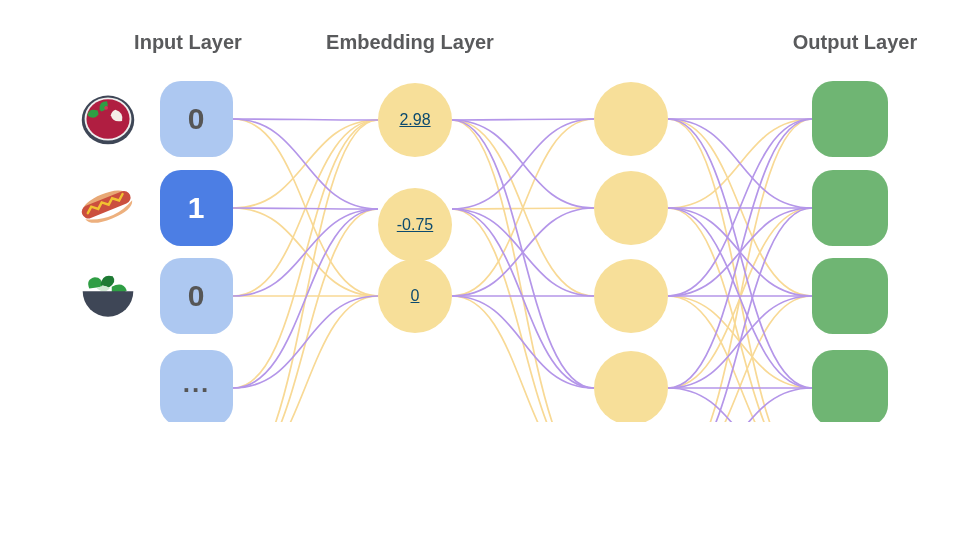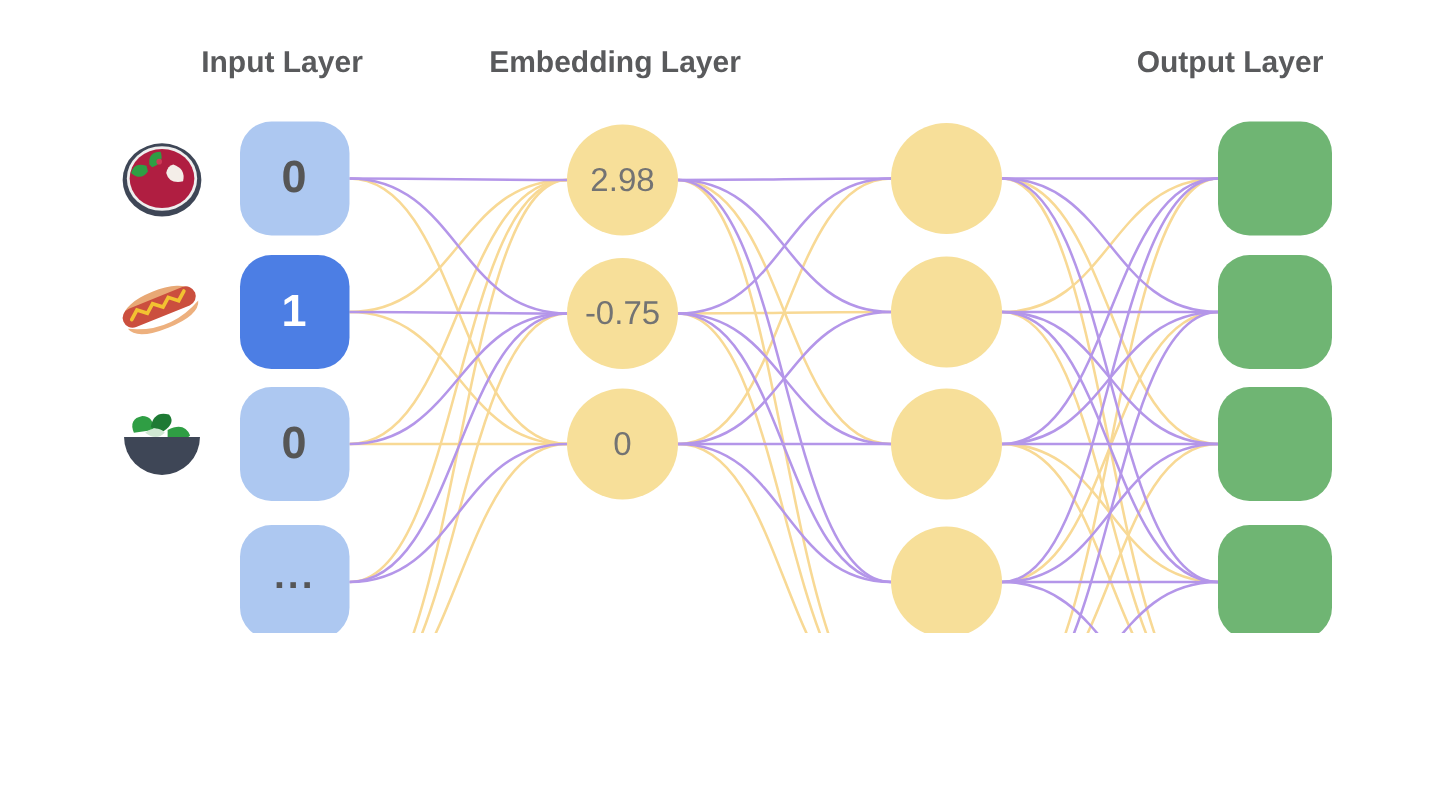--- a/index.html
+++ b/index.html
@@ -14,34 +14,34 @@
   #edges{position:absolute;left:0;top:0;width:960px;height:540px;}
   .node{position:absolute;display:flex;align-items:center;justify-content:center;box-sizing:border-box;}
   .input-square{
     width:73px;height:76px;border-radius:21px;background:#ADC8F1;
     font-size:30px;font-weight:bold;color:#565656;letter-spacing:1px;
   }
   .input-square.active{background:#4C7EE4;color:#ffffff;}
   .input-square.dots{font-size:26px;letter-spacing:2px;padding-bottom:10px;}
   .emb-circle{
     width:74px;height:74px;border-radius:50%;background:#F7DF99;
-    font-size:22px;font-weight:normal;color:#737373;
+    font-size:16px;font-weight:normal;color:#0c4a6e;text-decoration:underline;
   }
   .hid-circle{width:74px;height:74px;border-radius:50%;background:#F7DF99;}
   .output-square{width:76px;height:76px;border-radius:21px;background:#6FB573;}
   .food-icon{width:60px;height:60px;}
   .food-icon svg{width:100%;height:100%;display:block;}
 </style>
 </head>
 <body>
 
 <div class="canvas">
   <div class="layer-title" style="left:188px">Input Layer</div>
   <div class="layer-title" style="left:410px">Embedding Layer</div>
-  <div class="layer-title" style="left:820px">Output Layer</div>
+  <div class="layer-title" style="left:855px">Output Layer</div>
   <svg id="edges">
       <path d="M233 119 C305.5 119, 305.5 296, 378 296" fill="none" stroke="#F8D995" stroke-width="1.7"></path>
       <path d="M233 208 C305.5 208, 305.5 120, 378 120" fill="none" stroke="#F8D995" stroke-width="1.7"></path>
       <path d="M233 208 C305.5 208, 305.5 296, 378 296" fill="none" stroke="#F8D995" stroke-width="1.7"></path>
       <path d="M233 296 C305.5 296, 305.5 120, 378 120" fill="none" stroke="#F8D995" stroke-width="1.7"></path>
       <path d="M233 296 C305.5 296, 305.5 296, 378 296" fill="none" stroke="#F8D995" stroke-width="1.7"></path>
       <path d="M233 388 C305.5 388, 305.5 120, 378 120" fill="none" stroke="#F8D995" stroke-width="1.7"></path>
       <path d="M233 477 C305.5 477, 305.5 120, 378 120" fill="none" stroke="#F8D995" stroke-width="1.7"></path>
       <path d="M233 477 C305.5 477, 305.5 209, 378 209" fill="none" stroke="#F8D995" stroke-width="1.7"></path>
       <path d="M233 477 C305.5 477, 305.5 296, 378 296" fill="none" stroke="#F8D995" stroke-width="1.7"></path>
@@ -135,21 +135,21 @@
             <circle cx="28" cy="22" r="6" fill="#35984A"></circle>
             <circle cx="43" cy="21" r="6" fill="#E9F2EA"></circle>
             <path d="M4 27 Q32 41 60 27 Q58 50 32 55 Q6 50 4 27 Z" fill="#F0B964"></path>
             <path d="M4 27 Q32 41 60 27" fill="none" stroke="#D99C44" stroke-width="2"></path>
             <path d="M17 36 l-2 10 M27 40 l-1 11 M37 40 l1 11 M47 36 l2 10" stroke="#D99C44" stroke-width="2.6" fill="none" stroke-linecap="round"></path>
           </g>
         </svg>
       </div>
       <div class="node input-square" style="left: 160px; top: 439px;">0</div>
       <div class="node emb-circle" style="left: 378px; top: 83px;">2.98</div>
-      <div class="node emb-circle" style="left: 378px; top: 172px; text-align: center;">-0.75</div>
+      <div class="node emb-circle" style="left: 378px; top: 188px; text-align: center;">-0.75</div>
       <div class="node emb-circle" style="left: 378px; top: 259px;">0</div>
       <div class="node hid-circle" style="left: 594px; top: 82px;"></div>
       <div class="node hid-circle" style="left: 594px; top: 171px;"></div>
       <div class="node hid-circle" style="left: 594px; top: 259px;"></div>
       <div class="node hid-circle" style="left: 594px; top: 351px;"></div>
       <div class="node hid-circle" style="left: 594px; top: 440px;"></div>
       <div class="node output-square" style="left: 812px; top: 81px;"></div>
       <div class="node output-square" style="left: 812px; top: 170px;"></div>
       <div class="node output-square" style="left: 812px; top: 258px;"></div>
       <div class="node output-square" style="left: 812px; top: 350px;"></div>

